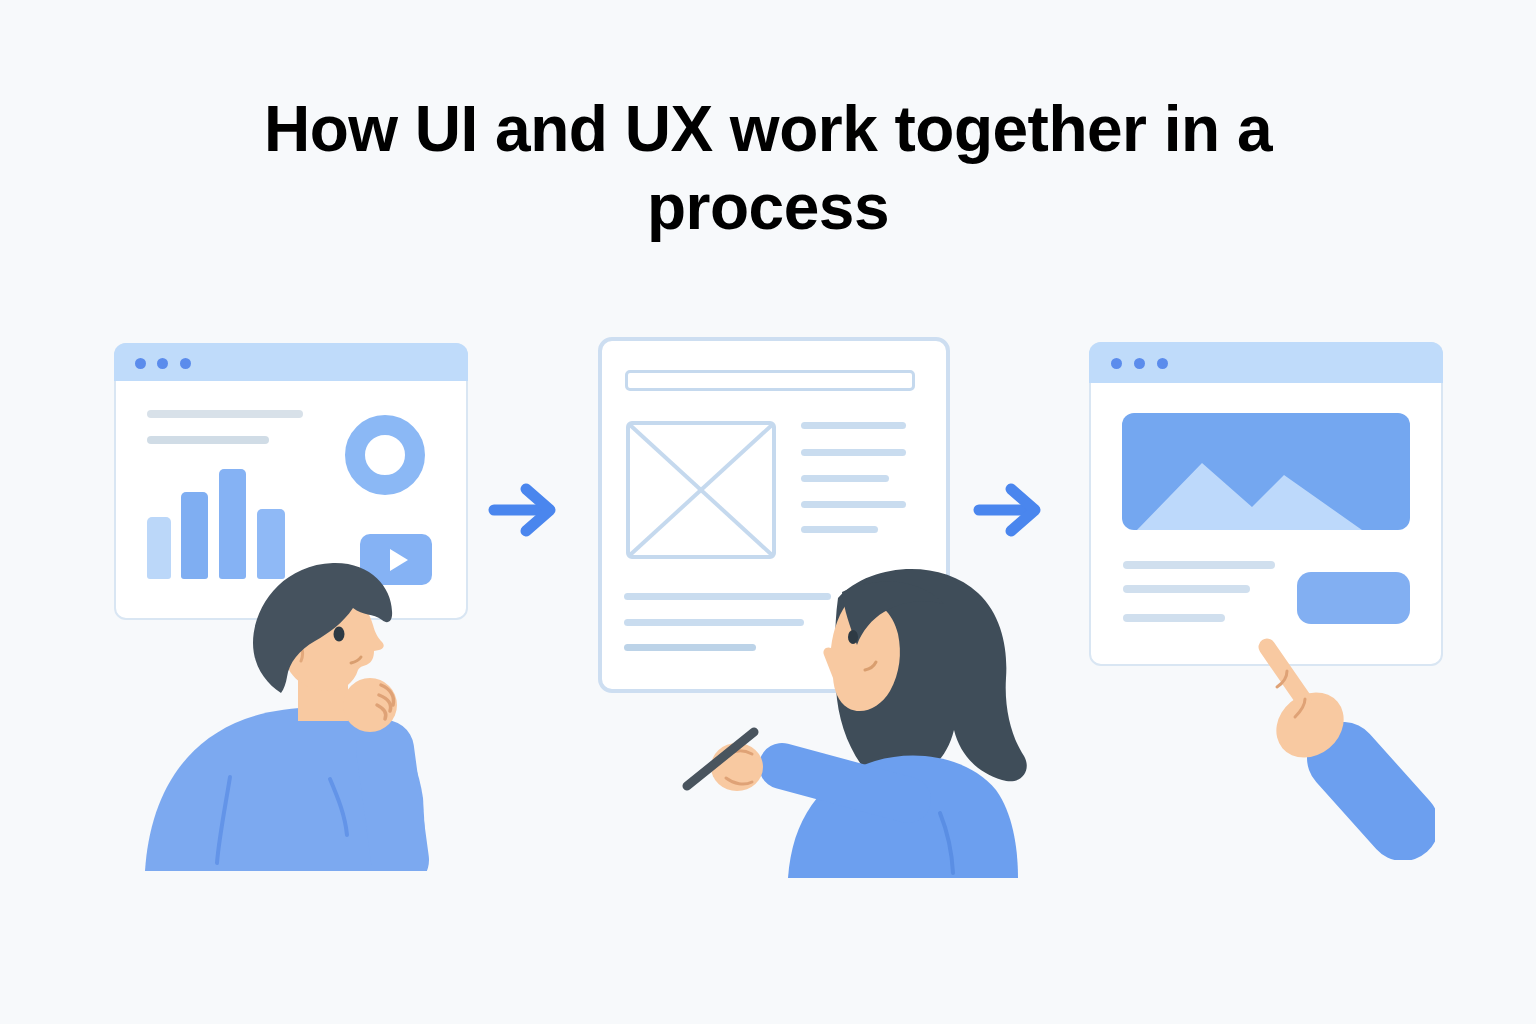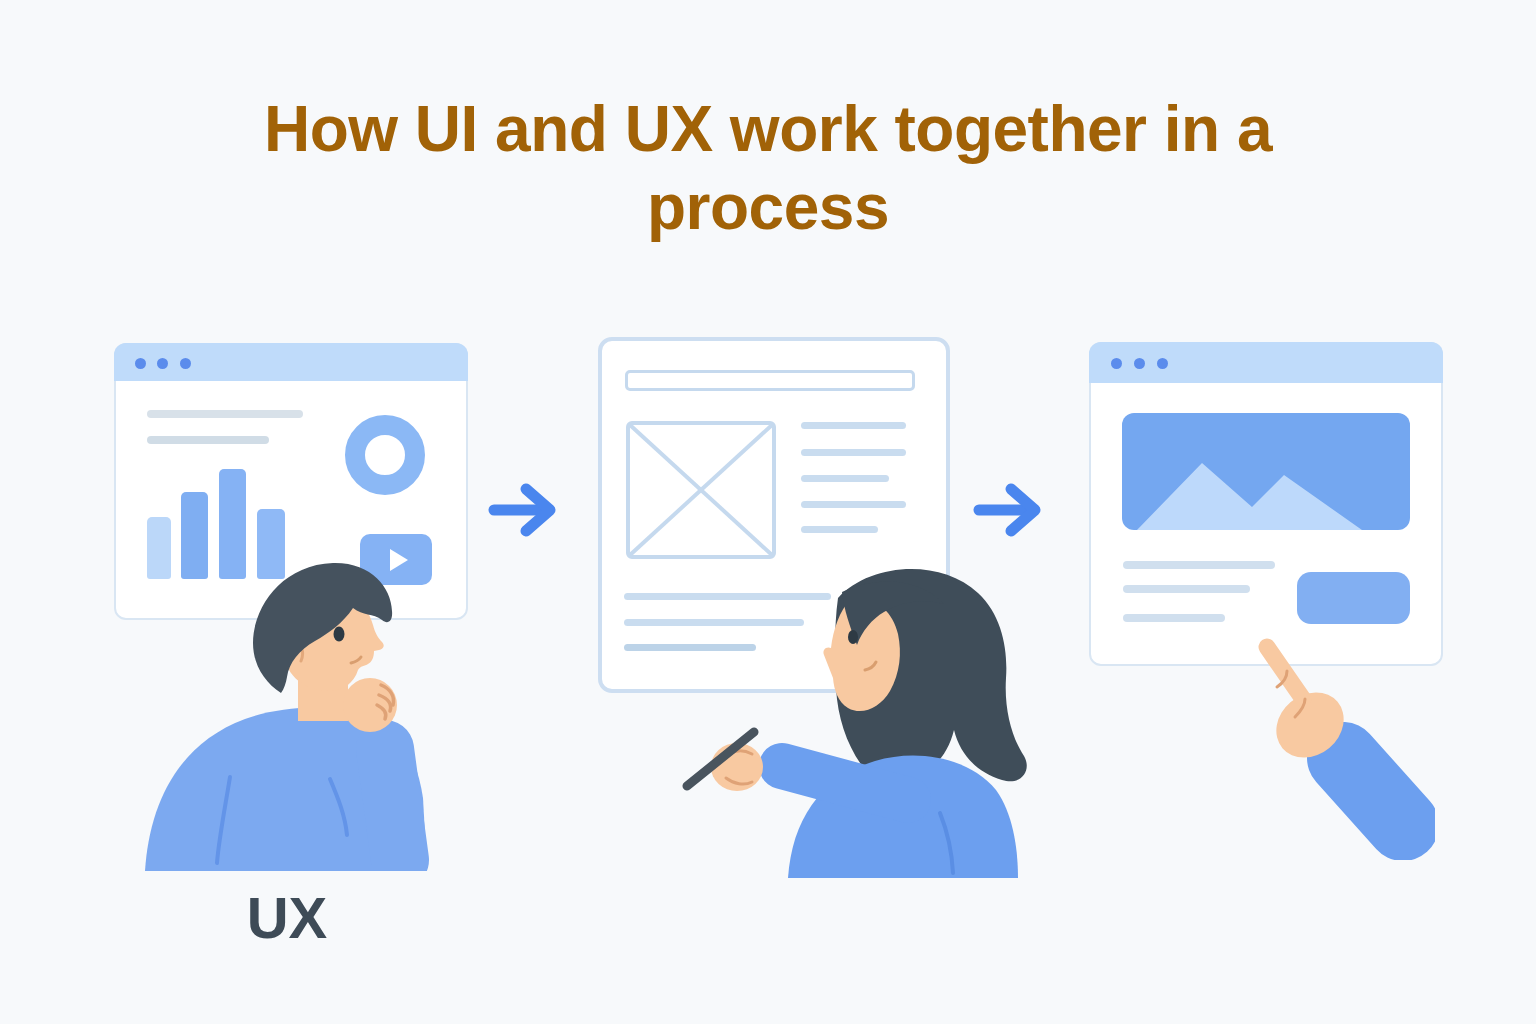--- a/index.html
+++ b/index.html
@@ -9,21 +9,21 @@
     font-family:"Liberation Sans","DejaVu Sans",sans-serif;
     position:relative;
   }
   .canvas{position:absolute;inset:0;width:1536px;height:1024px;}
 
   
   .title{
     position:absolute;top:90px;left:0;right:0;
     text-align:center;
     font-size:64px;font-weight:bold;line-height:78px;
-    letter-spacing:-0.5px;color:#a16207;
+    letter-spacing:-0.5px;color:#000000;
     max-width:1160px;margin:0 auto;
   }
 
   
   .window{
     position:absolute;background:#ffffff;
     border:2px solid #d9e6f3;border-radius:12px;
   }
   .titlebar{
     position:absolute;left:-2px;top:-2px;right:-2px;height:38px;
@@ -220,15 +220,14 @@
 
     <ellipse cx="85" cy="100" rx="36" ry="30" transform="rotate(-40 85 100)" fill="#f8c9a1"></ellipse>
 
     <line x1="42" y1="22" x2="78" y2="74" stroke="#f8c9a1" stroke-width="17" stroke-linecap="round"></line>
     <g stroke="#dfa276" stroke-width="3" fill="none" stroke-linecap="round">
       <path d="M52,62 C58,58 62,52 62,46"></path>
       <path d="M70,92 C76,86 80,80 80,74"></path>
     </g>
   </svg>
 
-  <div class="label" id="label-ux">UX</div>
 
 </div>
 
 </body></html>

